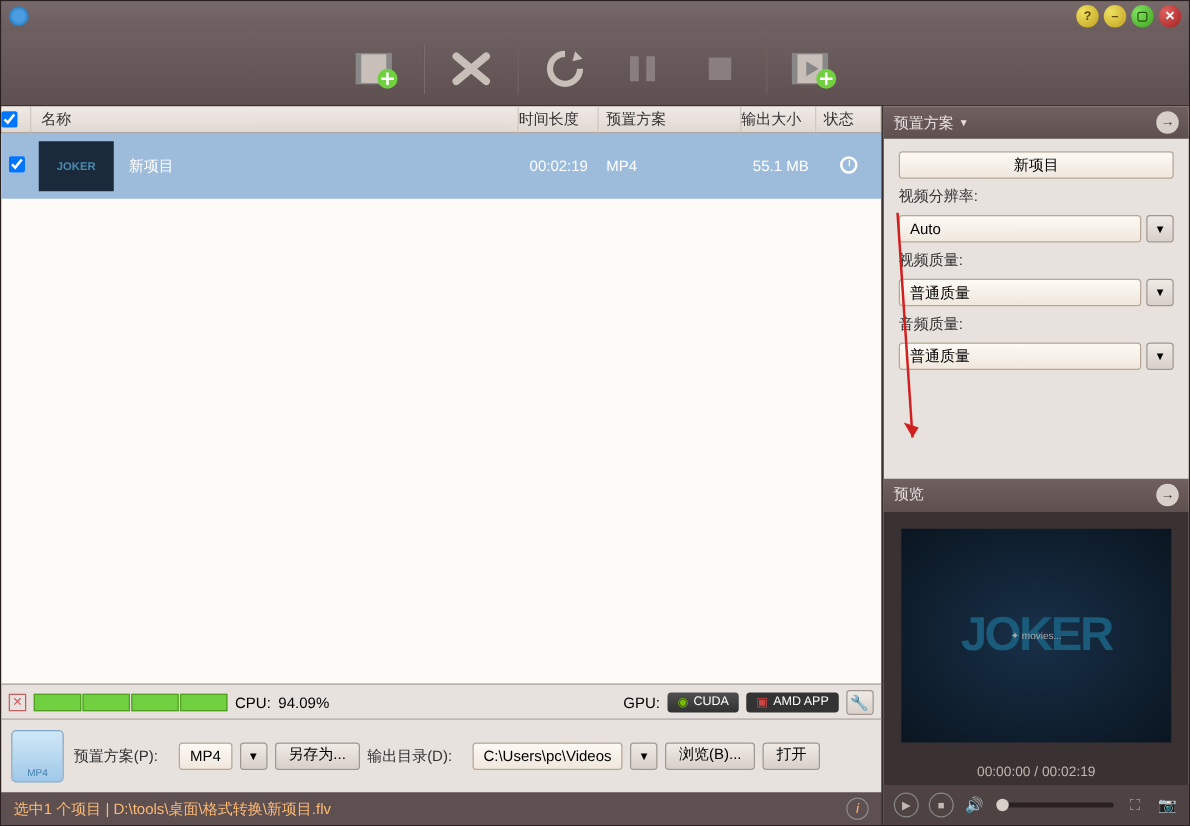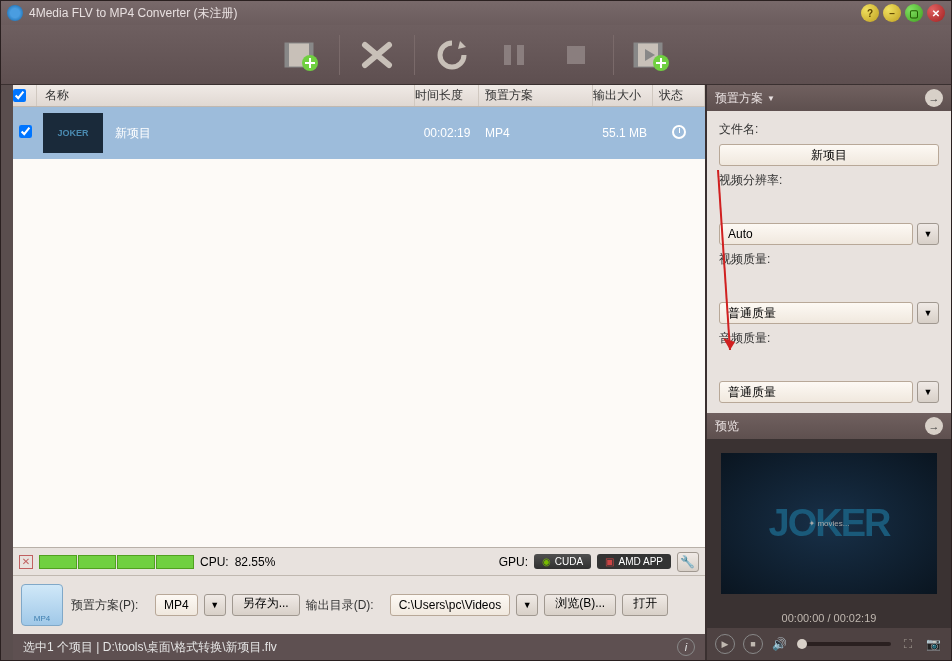--- a/index.html
+++ b/index.html
@@ -12,21 +12,21 @@
 .tb-yellow { background: radial-gradient(circle at 30% 30%, #f0e060, #c0a020); color: #604800; }
 .tb-green { background: radial-gradient(circle at 30% 30%, #80e060, #40a020); color: #205800; }
 .tb-red { background: radial-gradient(circle at 30% 30%, #e06060, #a02020); color: #fff; }
 
 .toolbar { height: 60px; background: linear-gradient(#6e5f60, #5e4f50); display: flex; align-items: center; justify-content: center; gap: 12px; border-bottom: 1px solid #3a3030; }
 .tool-btn { width: 50px; height: 44px; display: flex; align-items: center; justify-content: center; cursor: pointer; }
 .tool-btn svg { width: 40px; height: 36px; }
 .tool-sep { width: 1px; height: 40px; background: #4a3e3e; border-right: 1px solid #7a6a6a; }
 
 .body-area { flex: 1; display: flex; background: #5a4e4e; }
-.left-col { flex: 1; display: flex; flex-direction: column; border-right: 2px solid #3a3030; margin-left: 12px; }
+.left-col { flex: 1; display: flex; flex-direction: column; border-right: 2px solid #3a3030; }
 
 .list-header { height: 22px; background: linear-gradient(#f0eae6, #e0d8d2); display: flex; align-items: center; font-size: 12px; color: #333; border-bottom: 1px solid #c0b8b0; }
 .lh-chk { width: 24px; text-align: center; }
 .lh-name { flex: 1; padding-left: 8px; }
 .lh-dur { width: 64px; text-align: center; }
 .lh-preset { width: 114px; padding-left: 6px; }
 .lh-size { width: 60px; text-align: right; padding-right: 6px; }
 .lh-status { width: 52px; text-align: center; padding-left: 6px; }
 .lh-cell { border-right: 1px solid #d0c8c0; height: 100%; display: flex; align-items: center; }
 
@@ -53,52 +53,51 @@
 
 .bottom-panel { background: #e8e2de; padding: 8px; display: flex; gap: 8px; border-top: 1px solid #c0b8b0; }
 .bp-icon { width: 42px; height: 42px; background: linear-gradient(#d0e8f8,#a0c8e8); border: 1px solid #80a8c8; border-radius: 4px; display: flex; align-items: flex-end; justify-content: center; font-size: 8px; color: #4080b0; padding-bottom: 2px; }
 .bp-rows { flex: 1; display: flex; flex-direction: row; gap: 6px; }
 .bp-row { display: flex; align-items: center; gap: 6px; font-size: 12px; }
 .bp-label { width: 78px; color: #333; }
 .bp-field { flex: 1; height: 22px; background: linear-gradient(#fdf9f4,#f0e8de); border: 1px solid #b8a898; border-radius: 3px; padding: 0 8px; display: flex; align-items: center; }
 .bp-dd { width: 22px; height: 22px; background: linear-gradient(#f0eae6,#d8d0c8); border: 1px solid #a09890; border-radius: 3px; display: flex; align-items: center; justify-content: center; cursor: pointer; font-size: 9px; }
 .bp-btn { height: 22px; padding: 0 10px; background: linear-gradient(#f0eae6,#d8d0c8); border: 1px solid #a09890; border-radius: 3px; font-size: 12px; cursor: pointer; display: flex; align-items: flex-start; }
 
-.statusbar { height: 26px; background: #5e5051; color: #e5e5e5; font-size: 12px; display: flex; align-items: center; padding: 0 10px; }
+.statusbar { height: 26px; background: #5e5051; color: #fdba74; font-size: 12px; display: flex; align-items: center; padding: 0 10px; }
 .sb-info { margin-left: auto; width: 18px; height: 18px; border: 1px solid #888; border-radius: 50%; display: flex; align-items: center; justify-content: center; font-size: 11px; font-style: italic; cursor: pointer; }
 
 .right-col { width: 244px; display: flex; flex-direction: column; background: #e8e2de; }
 .panel-hdr { height: 26px; background: linear-gradient(#70605f,#5e504f); color: #e8e0e0; font-size: 12px; display: flex; align-items: center; padding: 0 8px; }
 .panel-arrow { margin-left: auto; width: 18px; height: 18px; background: #d8d0c8; border-radius: 50%; display: flex; align-items: center; justify-content: center; color: #333; cursor: pointer; font-size: 11px; }
 .hdr-dd { font-size: 8px; margin-left: 4px; }
 .preset-body { padding: 10px 12px; display: flex; flex-direction: column; gap: 6px; flex: 1; }
 .field-label { font-size: 12px; color: #333; }
 .field-input { height: 22px; background: linear-gradient(#fdf9f4,#f0e8de); border: 1px solid #b8a898; border-radius: 3px; padding: 0 8px; font-size: 12px; display: flex; align-items: center; }
-.field-row { display: flex; gap: 4px; margin-top: 28px; }
+.field-row { display: flex; gap: 4px; }
 .field-row .field-input { flex: 1; }
 
 .preview-body { background: #3a3232; flex: 1; display: flex; flex-direction: column; }
 .preview-img { flex: 1; margin: 14px; background: radial-gradient(ellipse at center, #183048, #0a1520); display: flex; align-items: center; justify-content: center; color: #1a5a7a; font-size: 38px; font-weight: 900; letter-spacing: -2px; font-family: Impact, sans-serif; position: relative; }
 .preview-sub { position: absolute; font-size: 8px; color: #aaa; letter-spacing: 0; font-weight: normal; }
 .preview-time { text-align: center; color: #c0b8b0; font-size: 11px; padding: 4px 0; }
 .player-ctrl { height: 32px; background: #4e4242; display: flex; align-items: center; padding: 0 8px; gap: 8px; }
 .pc-btn { width: 20px; height: 20px; border: 1px solid #888; border-radius: 50%; display: flex; align-items: center; justify-content: center; color: #c0b8b0; cursor: pointer; font-size: 9px; }
 .pc-slider { flex: 1; height: 4px; background: #2a2020; border-radius: 2px; position: relative; }
 .pc-slider::after { content: ""; position: absolute; width: 10px; height: 10px; background: #d8d0c8; border-radius: 50%; left: 0; top: -3px; }
 .pc-icon { width: 18px; height: 16px; color: #a09890; cursor: pointer; display: flex; align-items: center; justify-content: center; font-size: 12px; }
 
 .red-arrow { position: absolute; left: 710px; top: 170px; pointer-events: none; }
 </style>
 </head>
 <body>
 
 <div class="window">
   <div class="titlebar">
     <div class="title-icon"></div>
-    <span>4Media FLV to MP4 Converter (未注册)</span>
     <div class="titlebar-buttons">
       <div class="tb-btn tb-yellow">?</div>
       <div class="tb-btn tb-yellow">–</div>
       <div class="tb-btn tb-green">▢</div>
       <div class="tb-btn tb-red">✕</div>
     </div>
   </div>
 
   <div class="toolbar">
     <div class="tool-btn">
@@ -173,21 +172,21 @@
 
       <div class="cpu-bar">
         <div class="cpu-close">✕</div>
         <div class="cpu-segments">
           <div class="cpu-seg"></div>
             <div class="cpu-seg"></div>
             <div class="cpu-seg"></div>
             <div class="cpu-seg"></div>
         </div>
         <span>CPU:</span>
-          <span>82.55%</span>
+          <span>94.09%</span>
         <span style="margin-left:auto">GPU:</span>
         <div class="gpu-badge cuda">
             <span style="color:#7b0">◉</span>
             <span>CUDA</span>
           </div>
         <div class="gpu-badge">
             <span style="color:#c44">▣</span>
             <span>AMD APP</span>
           </div>
         <div class="wrench-btn">🔧</div>
@@ -230,21 +229,20 @@
       </div>
     </div>
 
     <div class="right-col">
       <div class="panel-hdr">
         <span>预置方案</span>
         <span class="hdr-dd">▼</span>
         <div class="panel-arrow">→</div>
       </div>
       <div class="preset-body">
-        <span class="field-label">文件名:</span>
         <div class="field-input" style="text-align:center;justify-content:center">
             <span>新项目</span>
           </div>
         <span class="field-label">视频分辨率:</span>
         <div class="field-row">
           <div class="field-input">
               <span>Auto</span>
             </div>
           <div class="bp-dd">▼</div>
         </div>

